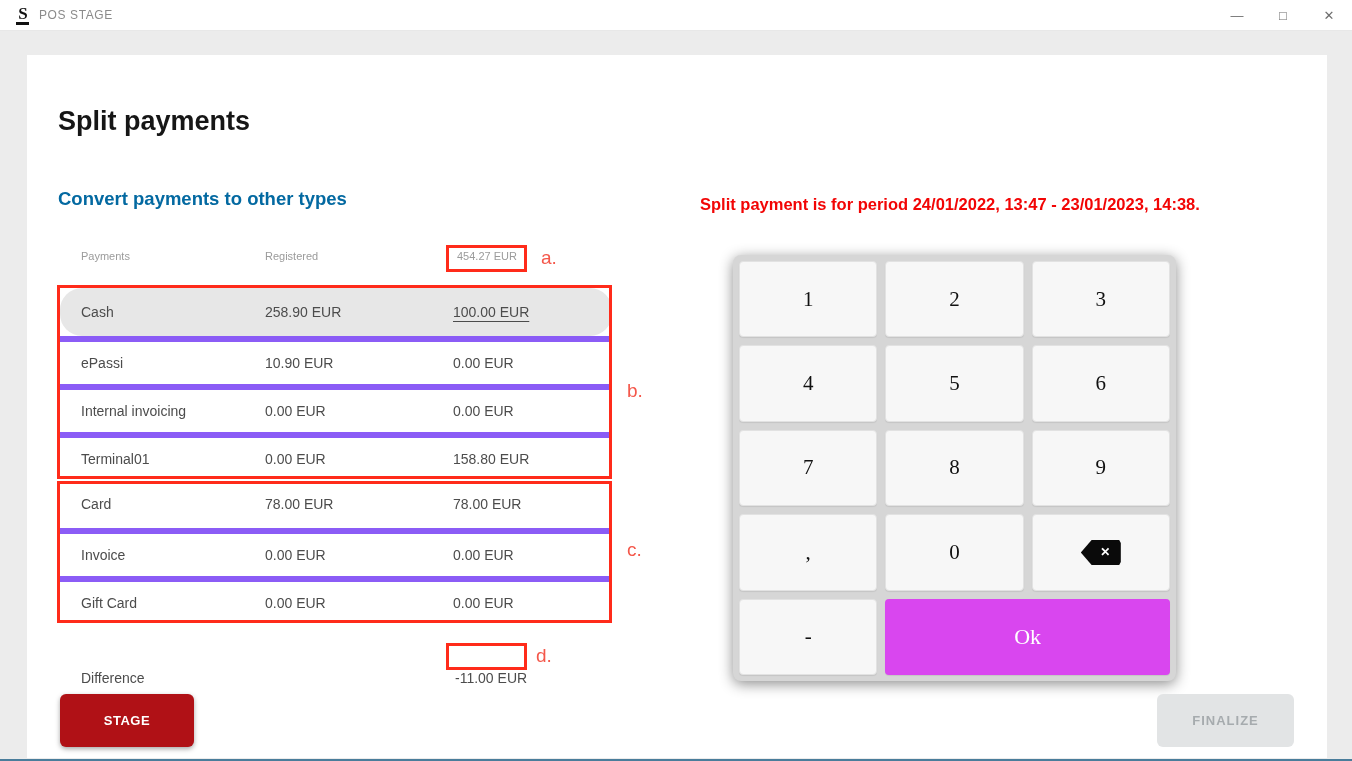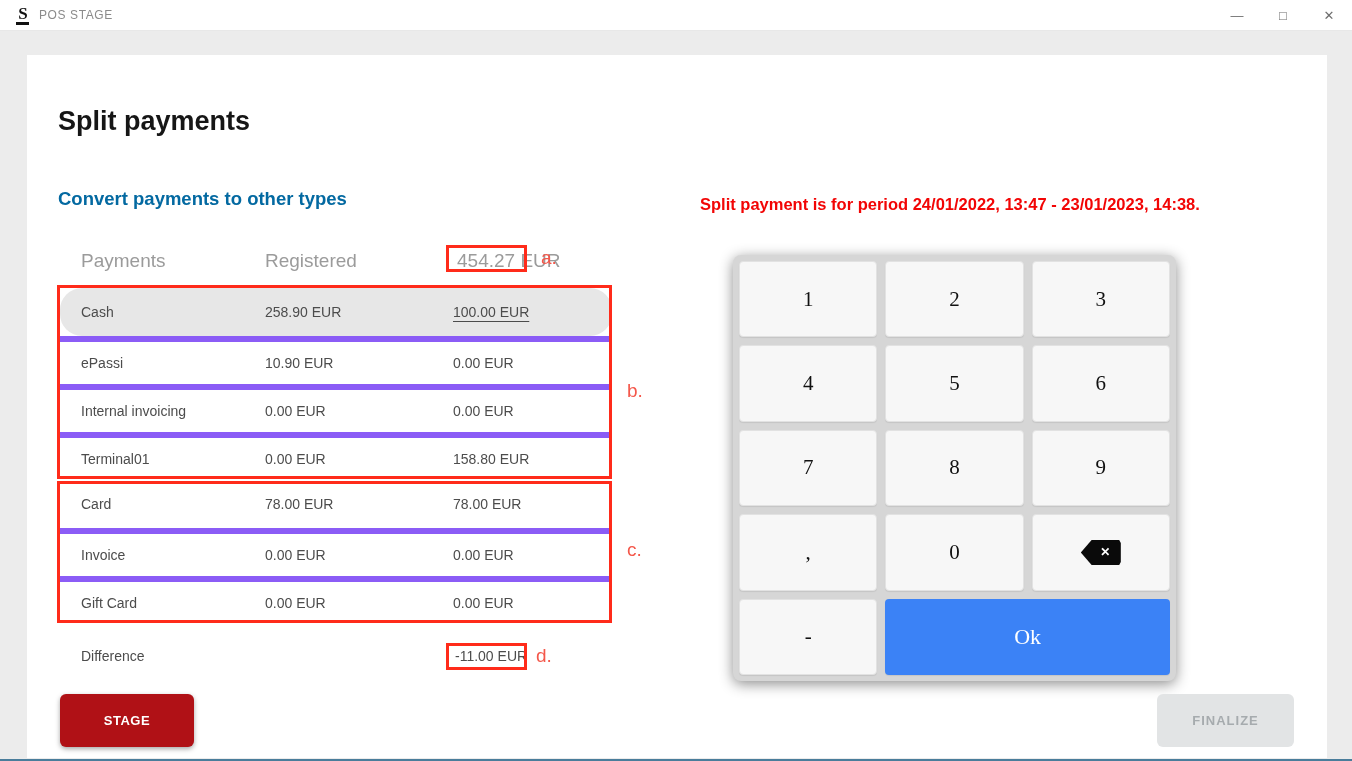--- a/index.html
+++ b/index.html
@@ -44,41 +44,41 @@
 
   .h1 { position: absolute; left: 58px; top: 106px; font-size: 27px; font-weight: 600; color: #161616; }
   .h2 { position: absolute; left: 58px; top: 188px; font-size: 18.5px; font-weight: 700; color: #0369a1; }
   .notice {
     position: absolute; left: 700px; top: 195px; width: 520px;
     font-size: 16.5px; font-weight: 700; color: #f20505;
   }
 
   
   .thead { position: absolute; left: 60px; top: 246px; width: 552px; height: 26px; }
-  .thead span { position: absolute; top: 4px; font-size: 19px; color: #9b9b9b; }
+  .thead span { position: absolute; top: 4px; font-size: 11px; color: #9b9b9b; }
   .th-payments { left: 21px; }
   .th-registered { left: 205px; }
   .th-total { left: 397px; }
 
   .tgroup { position: absolute; left: 60px; width: 552px; }
   .tgroup-b { top: 288px; }
   .tgroup-c { top: 480px; }
   .trow {
     position: relative; width: 552px; height: 48px;
     display: flex; align-items: center; font-size: 14px; color: #4c4c4c;
   }
   .trow + .trow { border-top: 6px solid #8b5cf6; }
   .trow.selected { background: #e7e7e7; border-radius: 22px; }
   .c-name { position: absolute; left: 21px; }
   .c-reg  { position: absolute; left: 205px; }
   .c-val  { position: absolute; left: 393px; }
   .u { text-decoration: underline; text-underline-offset: 4px; }
 
   .diffrow {
-    position: absolute; left: 60px; top: 634px; width: 552px; height: 44px;
+    position: absolute; left: 60px; top: 656px; width: 552px; height: 44px;
     font-size: 14px; color: #4c4c4c;
   }
   .diff-label { position: absolute; left: 21px; top: 14px; }
   .diff-value { position: absolute; left: 395px; top: 14px; }
 
   
   .ann-box {
     position: absolute; border: 3px solid #ff2b1a; background: transparent;
     pointer-events: none;
   }
@@ -118,21 +118,21 @@
     display: grid; grid-template-columns: repeat(3, 1fr);
     grid-template-rows: repeat(5, 1fr); gap: 8px; padding: 6px;
   }
   .key {
     background: #f7f7f7; border: 1px solid #e2e2e2; border-radius: 4px;
     font-family: "Liberation Serif", serif; font-size: 21px; color: #111;
     display: flex; align-items: center; justify-content: center;
     box-shadow: 0 1px 1px rgba(0,0,0,0.08); cursor: pointer;
   }
   .key-ok {
-    grid-column: 2 / 4; background: #3b82f6; border: none; color: #ffffff;
+    grid-column: 2 / 4; background: #d946ef; border: none; color: #ffffff;
     font-size: 22px; border-radius: 4px;
   }
   .bksp-shape {
     position: relative; width: 40px; height: 25px; background: #0a0a0a;
     clip-path: polygon(27% 0%, 96% 0%, 100% 12%, 100% 88%, 96% 100%, 27% 100%, 0% 50%);
     display: flex; align-items: center; justify-content: center;
   }
   .bksp-x {
     font-family: "Liberation Sans", sans-serif; font-weight: 700;
     font-size: 12px; color: #ffffff; margin-left: 9px;

